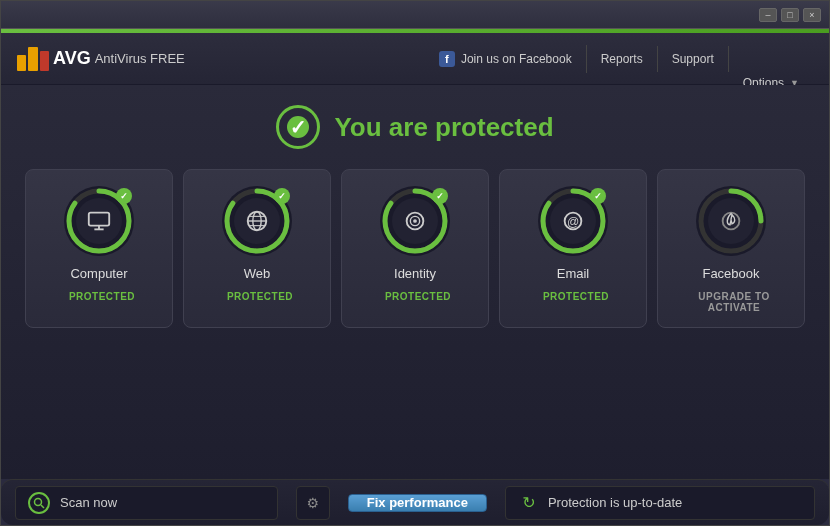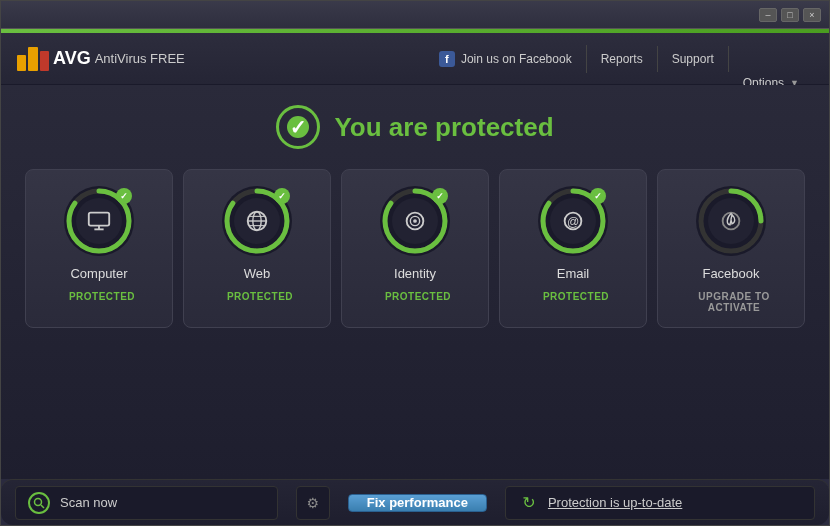--- a/index.html
+++ b/index.html
@@ -389,21 +389,20 @@
       display: flex;
       align-items: center;
       justify-content: center;
       color: #6abf40;
       font-size: 16px;
     }
 
     .update-text {
       font-size: 13px;
       color: #ccc;
-      text-decoration: underline;
     }
   </style>
 </head>
 <body>
 
 <div class="window">
 
   <div class="title-bar">
     <div class="title-bar-buttons">
       <div class="tb-btn minimize">–</div>

